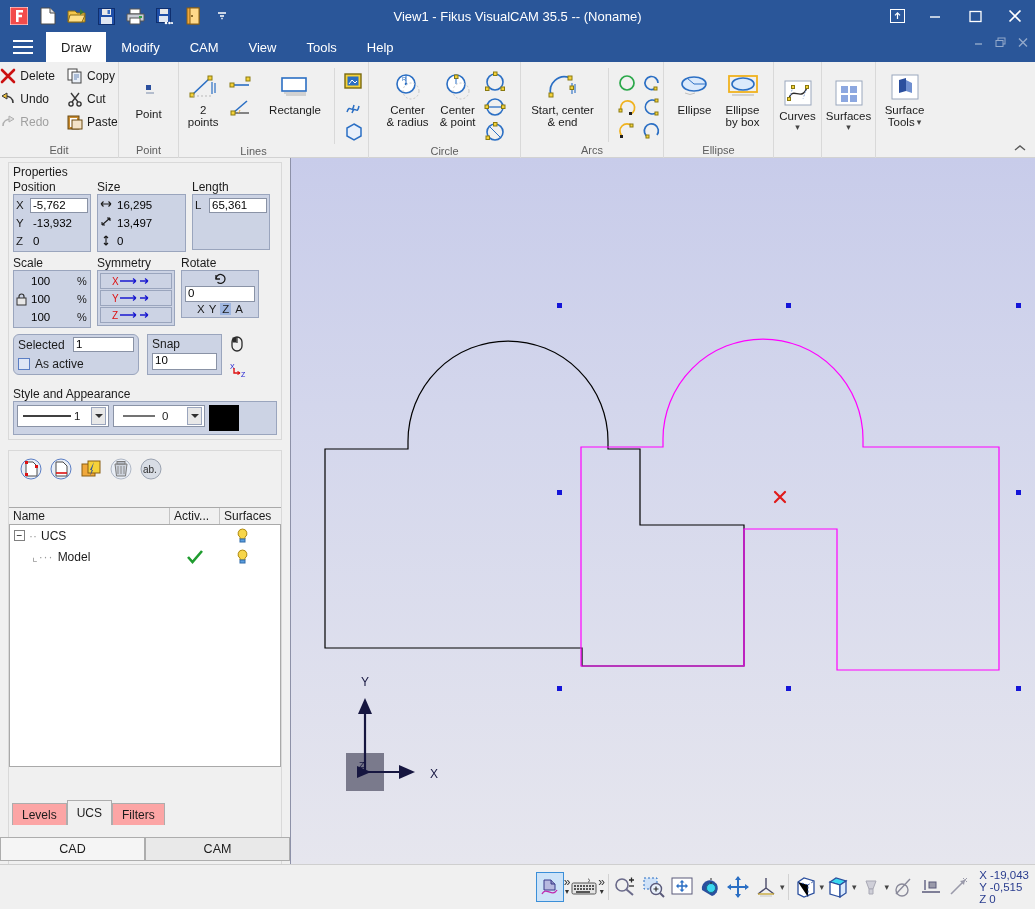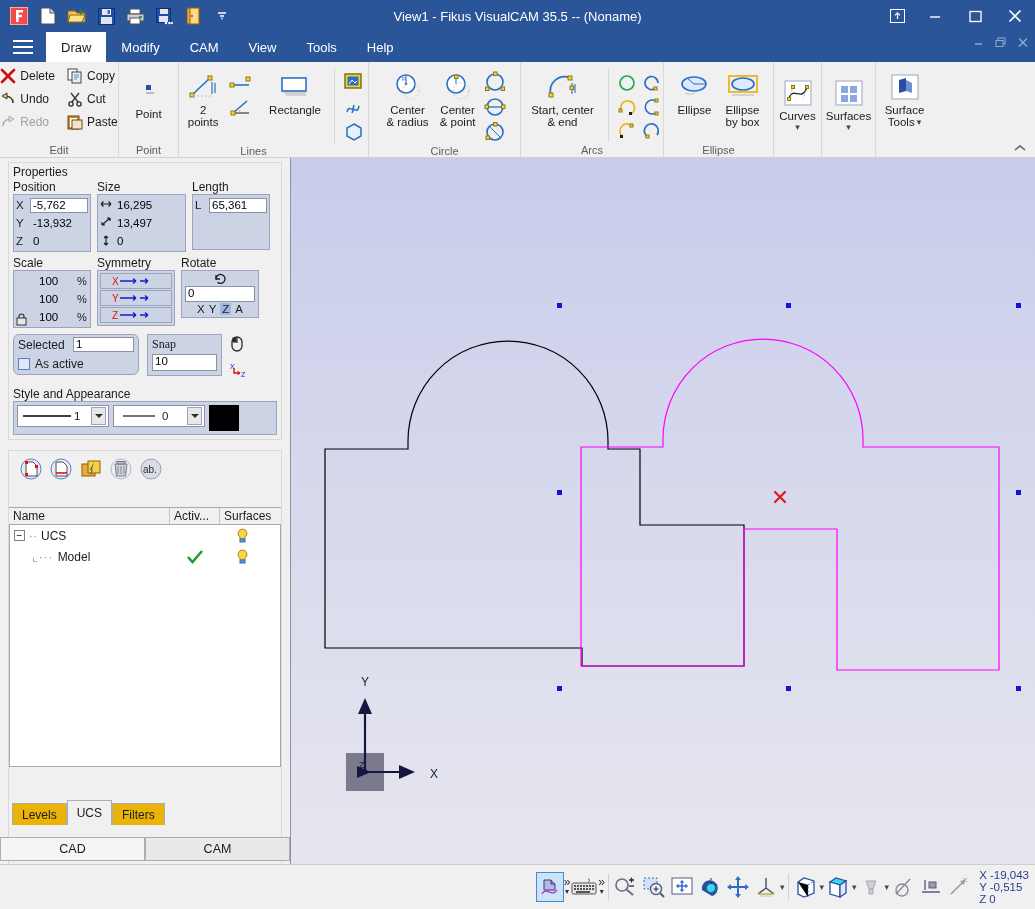--- a/index.html
+++ b/index.html
@@ -122,21 +122,21 @@
     background:#f0f0f0; font-size:12px;margin-top:22px;
   }
   .th { display:flex; align-items:center; padding-left:4px; }
   .th + .th { border-left:1px solid #c4c4c4; }
   .tree-body { background:#ffffff; border:1px solid #a9a9a9; border-top:none; height:242px; }
   .trow { display:flex; height:21px; align-items:center; font-size:12px; }
   .trow.sel { background:#ffffff; }
   .expander { width:11px; height:11px; border:1px solid #808080; background:#fff; display:flex; align-items:center; justify-content:center; font-size:10px; line-height:9px; color:#000; }
 
   .tabs-row { position:absolute; left:12px; bottom:46px; display:flex; align-items:flex-end; }
-  .ptab { height:22px; padding:0 9px; display:flex; align-items:center; font-size:12px; background:#eab308; border:1px solid #adadad; border-bottom:none; }
+  .ptab { height:22px; padding:0 9px; display:flex; align-items:center; font-size:12px; background:#fca5a5; border:1px solid #adadad; border-bottom:none; }
   .ptab.active { background:#f0f0f0; height:25px; }
 
   .bigtabs { position:absolute; left:0; bottom:10px; width:290px; height:24px; display:flex; }
   .btab { flex:1; display:flex; align-items:center; justify-content:center; font-size:12.5px; border:1px solid #adadad; background:#e9e9e9; }
   .btab.active { background:#f5f5f5; }
 
   
   .canvas {
     position:absolute; left:290px; top:158px; width:745px; height:706px;
     background:linear-gradient(180deg,#c8ccea 0%,#d3d6ec 35%,#e6e6ee 100%);
@@ -702,21 +702,21 @@
               <span class="rowlab">L</span>
               <div class="inp">65,361</div>
             </div>
           </div>
         </div>
       </div>
 
       <div style="display:flex; padding:4px 4px 0 4px; gap:6px;">
         <div style="width:78px;">
           <div class="fld-label">Scale</div>
-          <div class="grp" style="padding:1px 0; display:flex; align-items:flex-end;gap:8px;">
+          <div class="grp" style="padding:1px 0; display:flex; align-items:center;">
             <div style="width:14px; display:flex; justify-content:center;">
               <svg width="11" height="13" viewBox="0 0 11 13">
                   <rect x="1" y="5" width="9" height="7" fill="#e8e8e8" stroke="#333"></rect>
                   <path d="M3 5V3.5a2.5 2.5 0 0 1 5 0V5" fill="none" stroke="#333" stroke-width="1.2"></path>
                 </svg>
             </div>
             <div style="flex:1;">
               <div class="row" style="padding:0;">
                 <div class="inp flat" style="text-align:left;">100</div>
                 <span style="width:16px; text-align:center; font-size:11px;">%</span>
@@ -786,21 +786,21 @@
             <span style="flex:1; font-size:12px;">Selected</span>
             <div class="inp" style="width:60px;">1</div>
           </div>
           <div class="chkrow">
             <span class="chkbox"></span>
             <span>As active</span>
           </div>
         </div>
 
         <div class="selbox" style="width:75px; padding:2px 4px 4px 4px;">
-          <div style="font-size:12px; padding-bottom:2px;font-family:Liberation Serif, serif;">Snap</div>
+          <div style="font-size:12px; padding-bottom:2px;">Snap</div>
           <div class="inp" style="height:17px;">10</div>
         </div>
 
         <div style="display:flex; flex-direction:column; gap:7px; padding-top:2px;">
           <span>
             <svg width="14" height="16" viewBox="0 0 14 16">
                 <rect x="2" y="1" width="10" height="14" rx="5" fill="none" stroke="#2b2b2b" stroke-width="1.3"></rect>
                 <path d="M7 1v6" stroke="#2b2b2b" stroke-width="1.2"></path>
                 <rect x="2.5" y="1.5" width="4" height="5" fill="#2b2b2b"></rect>
               </svg>

